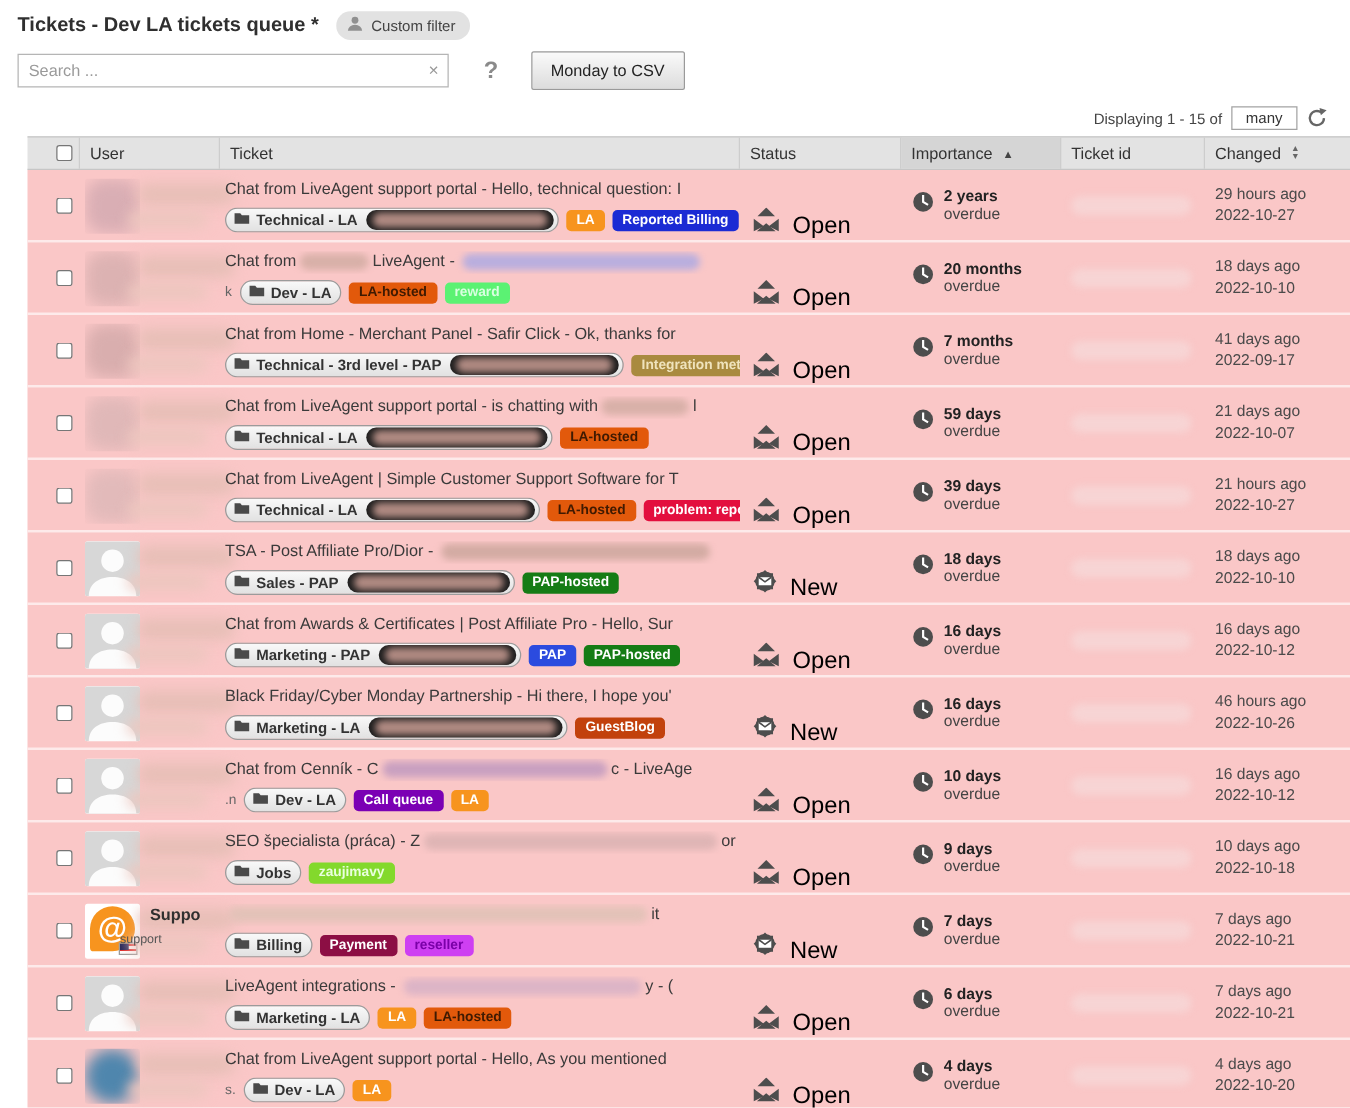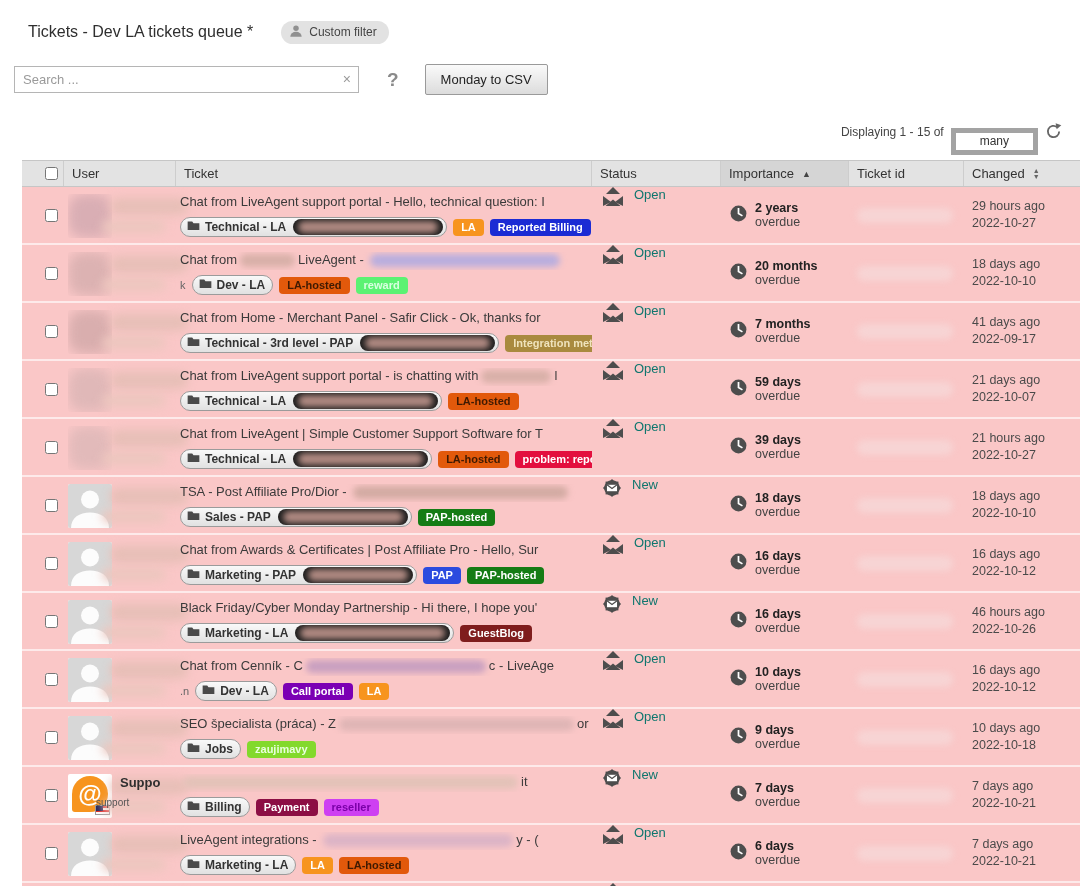--- a/index.html
+++ b/index.html
@@ -2,36 +2,36 @@
 <html><head>
 <meta charset="utf-8">
 <style>
   * { box-sizing: border-box; }
   html,body { margin:0; padding:0; background:#fff; }
   body { width:1080px; height:886px; overflow:hidden;
          font-family:"Liberation Sans", sans-serif; color:#333; }
 
   
   .title-row { display:flex; align-items:center; padding:9px 0 0 14px; }
-  .page-title { font-size:16px; font-weight:400; color:#2f2f2f; margin:14px; }
+  .page-title { font-size:16px; font-weight:700; color:#2f2f2f; margin:0; }
   .filter-pill { display:inline-flex; align-items:center; gap:6px; margin-left:14px;
                  background:#e2e2e2; border-radius:12px; padding:3px 12px 3px 8px;
                  font-size:12px; color:#444; }
   .search-row { display:flex; align-items:center; margin:9px 0 0 14px; }
   .search-box { position:relative; width:345px; }
   .search-box input { width:100%; height:27px; border:1px solid #b5b5b5; padding:4px 28px 4px 8px;
                       font-size:13px; color:#333; font-family:inherit; }
   .search-box input::placeholder { color:#9a9a9a; }
   .clear-x { position:absolute; right:8px; top:5px; color:#9a9a9a; font-size:14px; cursor:pointer; }
   .help-q { margin-left:28px; font-size:19px; font-weight:bold; color:#8a8a8a; cursor:pointer; }
   .export-btn { margin-left:26px; padding:7px 15px; font-size:13px; color:#222; font-family:inherit;
                 background:linear-gradient(#fafafa,#dcdcdc); border:1px solid #9a9a9a; border-radius:2px; cursor:pointer; }
   .displaying-row { display:flex; align-items:center; justify-content:flex-end; gap:7px;
                     margin:13px 18px 5px 0; font-size:12px; color:#444; }
-  .count-box { border:5px solid #a3a3a3; padding:1px 24px 2px; font-size:12px; color:#333; background:#fff;margin-top:20px; }
+  .count-box { border:1px solid #a3a3a3; padding:1px 11px 2px; font-size:12px; color:#333; background:#fff; }
   .refresh { display:inline-flex; cursor:pointer; }
 
   
   .tbl { margin-left:22px; width:1058px; }
   .grid-row { display:grid; grid-template-columns:26px 112px 416px 129px 128px 115px 132px;padding-left:16px; }
   .thead { background:#e3e3e3; border-top:1px solid #c6c6c6; border-bottom:1px solid #c6c6c6; height:27px; }
   .th { display:flex; align-items:center; padding-left:8px; font-size:13px; color:#333;
         border-right:1px solid #cdcdcd; gap:8px; }
   .th:first-child { justify-content:center; padding-left:0; }
   .th.sorted { background:#d5d5d5;text-align:center; }
@@ -62,21 +62,21 @@
   .tag-prefix { font-size:11px; color:#666; filter:blur(0.6px); }
   .dept { display:inline-flex; align-items:center; gap:5px; border:1px solid #9b9b9b; border-radius:10px;
           background:linear-gradient(#f9f9f9,#e1e1e1); padding:1px 7px 1px 6px; font-size:12px;
           font-weight:bold; color:#333; height:20px; }
   .agent-cap { display:inline-block; height:16px; border-radius:8px; background:#1d1d1d;
                margin:0 -4px 0 2px; position:relative; overflow:hidden; }
   .agent-cap span { position:absolute; left:5px; top:2px; right:5px; bottom:2px;
                     background:#b08a82; border-radius:6px; filter:blur(3px); }
   .tag { display:inline-block; border-radius:4px; padding:2px 8px 3px; font-size:11px; font-weight:bold; line-height:12px; }
 
-  .status-cell { display:flex; align-items:flex-start; gap:9px; padding-left:9px; font-size:13px; color:#0f766e; }
+  .status-cell { display:flex; align-items:flex-end; gap:9px; padding-left:9px; font-size:19px; color:#000000; }
   .imp-cell { display:flex; align-items:center; gap:7px; padding-left:8px; }
   .imp-val { font-size:12.5px; font-weight:bold; color:#222; }
   .imp-sub { font-size:12.5px; color:#444; }
   .idblob { position:absolute; left:8px; top:21px; width:96px; height:15px; border-radius:8px;
             background:#f7d4d4; filter:blur(3px); }
   .chg-cell { padding:11px 0 0 8px; font-size:12.5px; color:#4a4a4a; line-height:17px; }
 </style>
 </head>
 <body>
 
@@ -553,21 +553,21 @@
           <div class="tagline">
             <span class="dept">
               <span><svg width="13" height="11" viewBox="0 0 20 16">
                   <path fill="#4a4a4a" d="M1 2h7l2 2.5h9V15H1z"></path>
                 </svg></span>
               <span>Marketing - LA</span>
               <span class="agent-cap" style="width:155px">
                 <span></span>
               </span>
             </span>
-            <span class="tag" style="background:#7f1d1d;color:#FFFFFF">GuestBlog</span>
+            <span class="tag" style="background:#c2410c;color:#FFFFFF">GuestBlog</span>
           </div>
         </div>
         <div class="cell status-cell">
           <span><svg width="22" height="22" viewBox="0 0 24 24">
               <g fill="#4d4d4d">
                 <rect x="5" y="5" width="14" height="14"></rect>
                 <rect x="5" y="5" width="14" height="14" transform="rotate(45 12 12)"></rect>
                 <circle cx="12" cy="12" r="8.5"></circle>
               </g>
               <rect x="6.5" y="8.5" width="11" height="7" fill="#fff"></rect>
@@ -609,21 +609,21 @@
         <div class="cell ticket-cell">
           <div class="subj">Chat from Cenník - C<span class="blurseg" style="width:180px;background:#c9a0c0"></span>c - LiveAge</div>
           <div class="tagline">
             <span class="tag-prefix">.n</span>
             <span class="dept">
               <span><svg width="13" height="11" viewBox="0 0 20 16">
                   <path fill="#4a4a4a" d="M1 2h7l2 2.5h9V15H1z"></path>
                 </svg></span>
               <span>Dev - LA</span>
             </span>
-            <span class="tag" style="background:#7B00B4;color:#FFFFFF">Call portal</span>
+            <span class="tag" style="background:#7B00B4;color:#FFFFFF">Call queue</span>
             <span class="tag" style="background:#F7941E;color:#FFFFFF">LA</span>
           </div>
         </div>
         <div class="cell status-cell">
           <span><svg width="24" height="20" viewBox="0 0 24 20">
               <g fill="#4d4d4d">
                 <path d="M12 0 5 7h14z"></path>
                 <path d="M2 9l8 6-8 4z"></path>
                 <path d="M22 9l-8 6 8 4z"></path>
                 <path d="M4.5 19l7.5-6.5L19.5 19z"></path>
@@ -820,20 +820,21 @@
           <input type="checkbox" style="">
         </div>
         <div class="cell" style="overflow:visible">
           <span class="avatar">
             <span class="blurblob" style="width:44px;height:44px;border-radius:50%;background:#4f86ad"></span>
           </span>
           <span class="smudge" style="left:46px;top:11px;width:78px;height:17px;background:#e7bfb7"></span>
           <span class="smudge" style="left:38px;top:33px;width:64px;height:13px;background:#ecc6be"></span>
         </div>
         <div class="cell ticket-cell">
+          <div class="subj">Chat from LiveAgent support portal - Hello, As you mentioned</div>
           <div class="tagline">
             <span class="tag-prefix">s.</span>
             <span class="dept">
               <span><svg width="13" height="11" viewBox="0 0 20 16">
                   <path fill="#4a4a4a" d="M1 2h7l2 2.5h9V15H1z"></path>
                 </svg></span>
               <span>Dev - LA</span>
             </span>
             <span class="tag" style="background:#F7941E;color:#FFFFFF">LA</span>
           </div>

